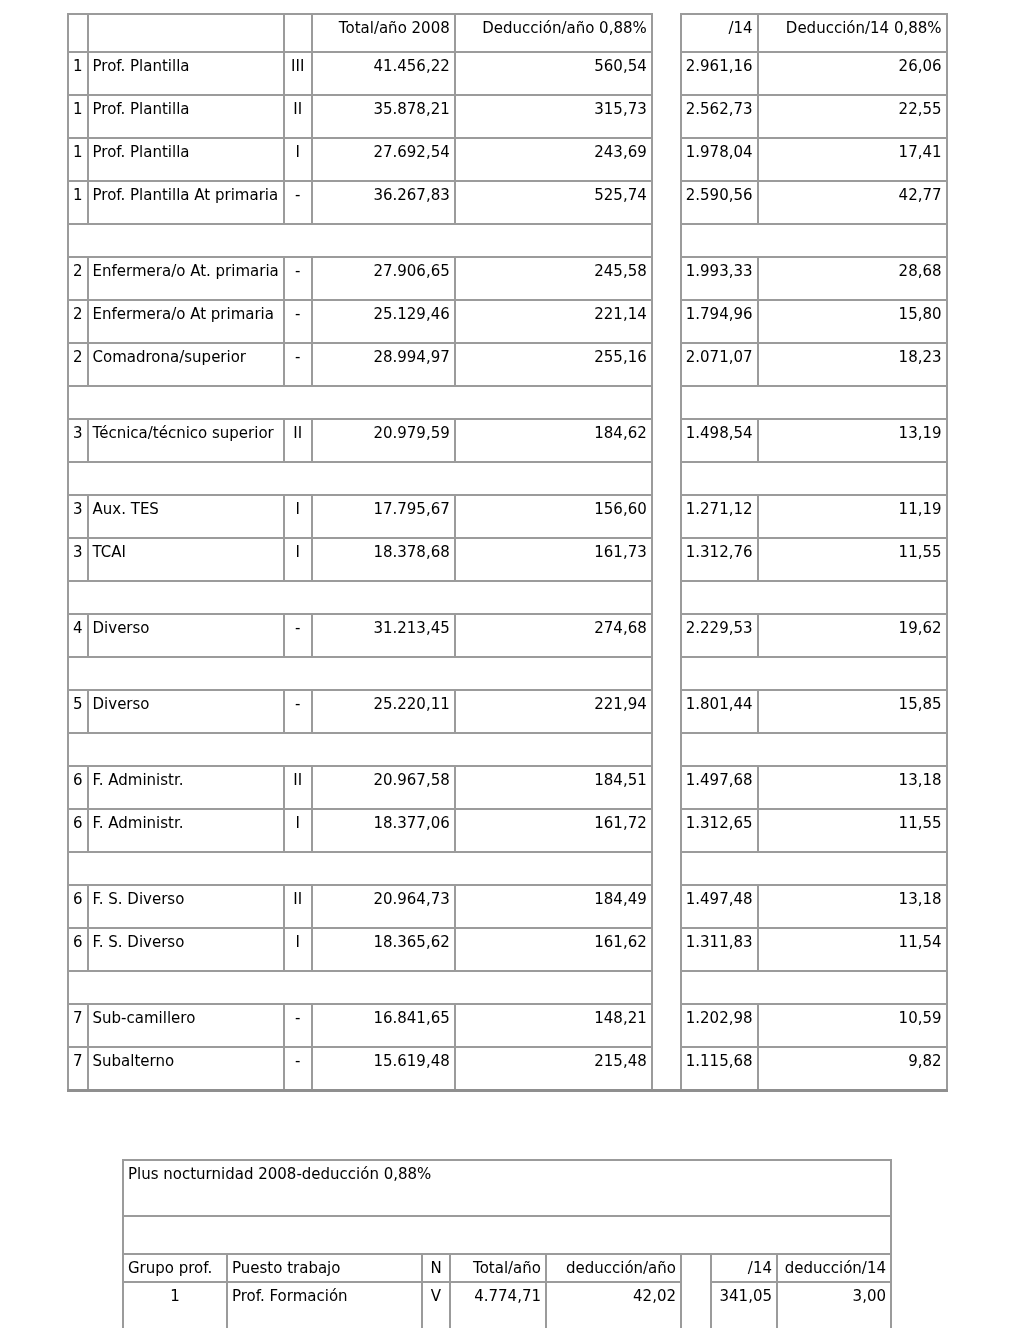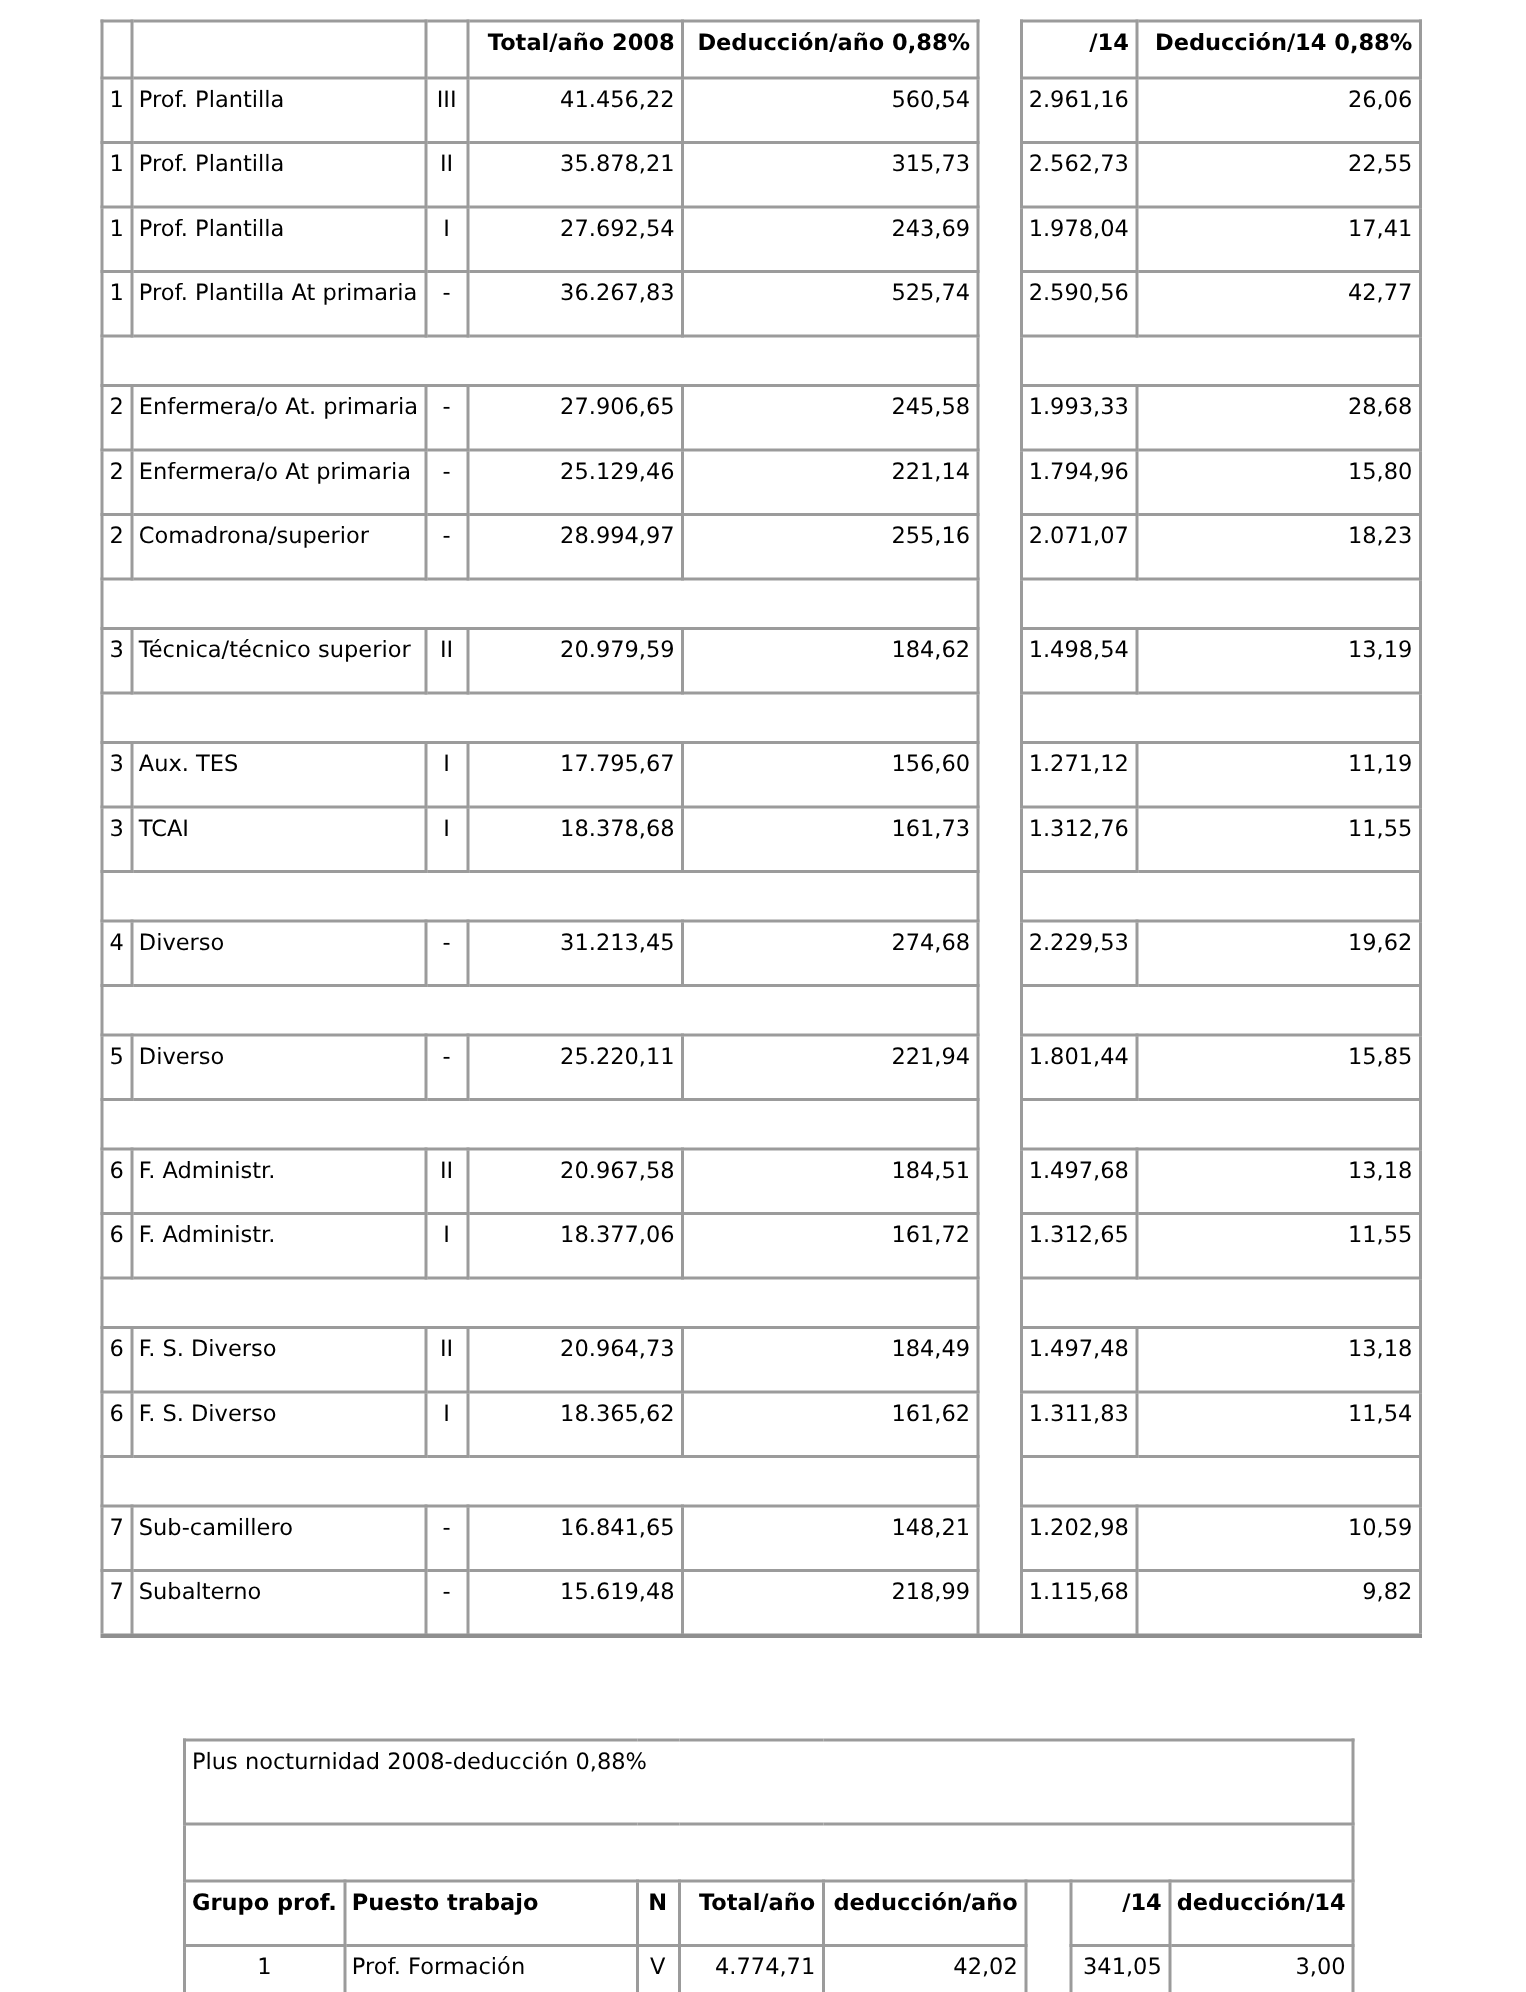--- a/index.html
+++ b/index.html
@@ -27,40 +27,40 @@
     overflow: hidden;
     white-space: nowrap;
     line-height: 19px;
   }
   td.gap {
     border: none;           
     padding: 0;
   }
   .right { text-align: right; }
   .ctr   { text-align: center; }
-  .bold  { font-weight: bold; }
+  .bold  { font-weight: normal; }
   
   #main-table {
     position: absolute;
     left: 67px;
     top: 13px;
     border-bottom: 3px solid #8f8f8f;  
   }
   #main-table tr.r-hdr  { height: 38px; }
   #main-table tr.r-data { height: 43px; }
   #main-table tr.r-sep  { height: 33px; }
   
   #plus-table {
     position: absolute;
     left: 122px;
     top: 1159px;
   }
   #plus-table tr.r-title { height: 56px; }
   #plus-table tr.r-blank { height: 38px; }
-  #plus-table tr.r-hdr   { height: 43px; }
+  #plus-table tr.r-hdr   { height: 28px; }
   #plus-table tr.r-data  { height: 62px; }  
 </style>
 </head>
 <body>
 
 <table id="main-table">
   <colgroup>
     <col style="width:18px">
       <col style="width:196px">
       <col style="width:28px">
@@ -289,21 +289,21 @@
         <td class="right">148,21</td>
         <td class="gap"></td>
         <td class="right">1.202,98</td>
         <td class="right">10,59</td>
       </tr>
       <tr class="r-data">
         <td class="ctr">7</td>
         <td>Subalterno</td>
         <td class="ctr">-</td>
         <td class="right">15.619,48</td>
-        <td class="right">218,99</td>
+        <td class="right">215,48</td>
         <td class="gap"></td>
         <td class="right">1.115,68</td>
         <td class="right">9,82</td>
       </tr>
     </tbody>
 </table>
 
 <table id="plus-table">
   <colgroup>
     <col style="width:104px">

